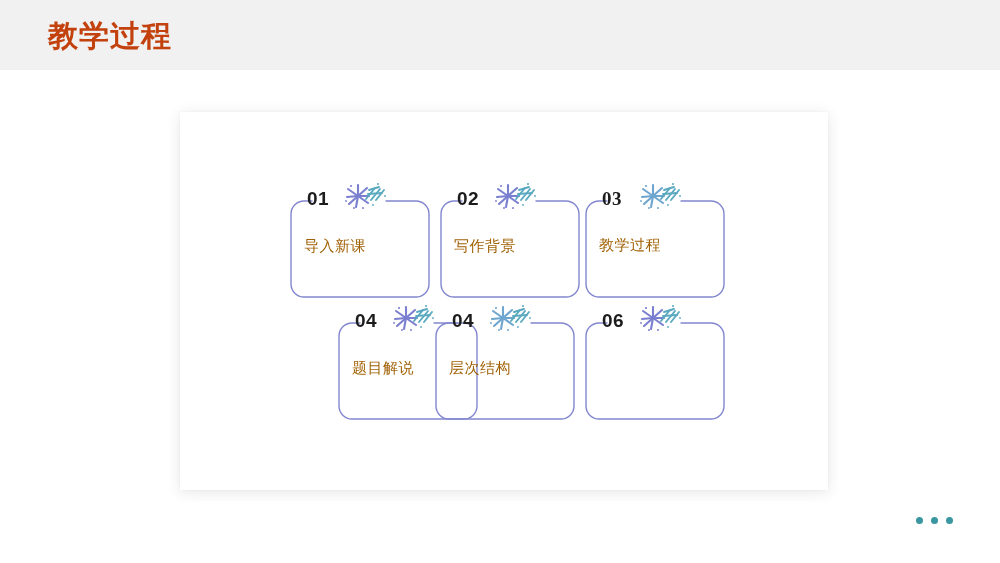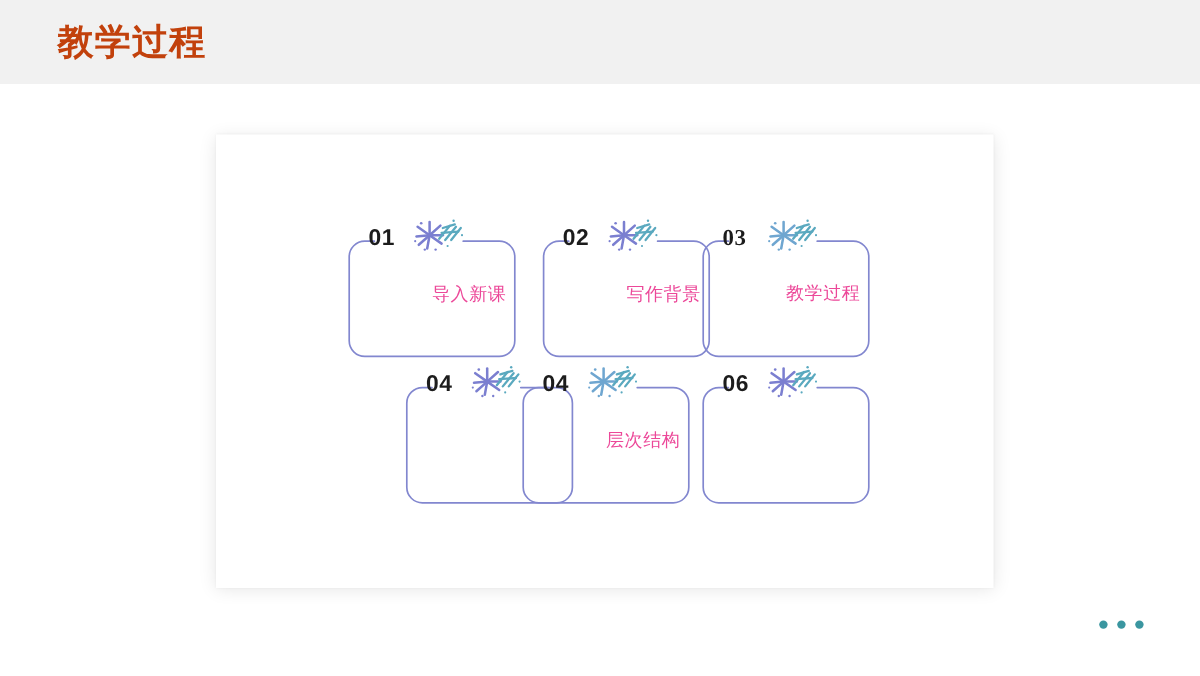--- a/index.html
+++ b/index.html
@@ -55,21 +55,21 @@
     width: 430px;
     height: 220px;
   }
   .step-card {
     position: absolute;
     width: 140px;
     height: 98px;
     box-sizing: border-box;
   }
   .step-card.c0 { left: 0px;   top: 0px;   }
-  .step-card.c1 { left: 162px; top: 0px;   }
+  .step-card.c1 { left: 150px; top: 0px;   }
   .step-card.c2 { left: 295px; top: 0px; font-family: Liberation Serif, serif;   }
   .step-card.c3 { left: 0px;   top: 122px; margin-left: 48px; }
   .step-card.c4 { left: 145px; top: 122px; }
   .step-card.c5 { left: 295px; top: 122px; }
 
   .card-outline {
     position: absolute;
     left: 0;
     top: 0;
     width: 140px;
@@ -102,25 +102,24 @@
     width: 46px;
     height: 30px;
   }
 
   .card-text {
     position: absolute;
     left: 14px;
     top: 33px;
     width: 118px;
     font-size: 15px;
-    color: #ec4899;
+    color: #a16207;
     line-height: 25px;
     letter-spacing: 0.5px;
     white-space: pre-line;
-    text-align: right;
   }
 
   
   #deco-dots {
     position: absolute;
     left: 916px;
     top: 516px;
     width: 44px;
     height: 12px;
   }
@@ -296,20 +295,21 @@
           <circle cx="21" cy="27" r="1.0"></circle>
           <circle cx="4" cy="20" r="0.9"></circle>
         </g>
         <g fill="#5aa9bf">
           <circle cx="36" cy="3" r="1.0"></circle>
           <circle cx="43" cy="15" r="0.9"></circle>
           <circle cx="31" cy="24" r="0.9"></circle>
         </g>
       </svg>
     </div>
+    <div class="card-text">题目解说</div>
   </div>
 
   <div class="step-card c4">
     <svg class="card-outline" viewBox="0 0 140 98">
       <path d="M 22 1 L 14 1 A 13 13 0 0 0 1 14 L 1 84 A 13 13 0 0 0 14 97 L 126 97 A 13 13 0 0 0 139 84 L 139 14 A 13 13 0 0 0 126 1 L 96 1"></path>
     </svg>
     <div class="card-number">04</div>
     <div class="card-deco">
       <svg viewBox="0 0 46 30" width="46" height="30">
         <g stroke="#6fa6d0" stroke-width="2.1" stroke-linecap="round" fill="none">

